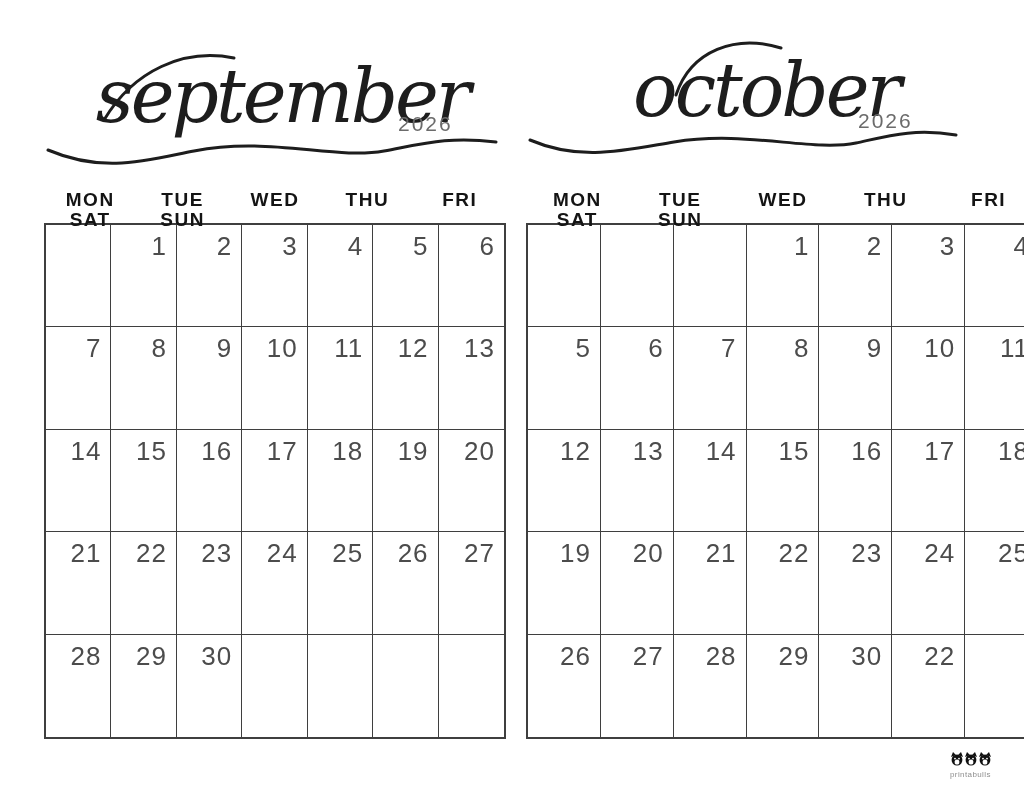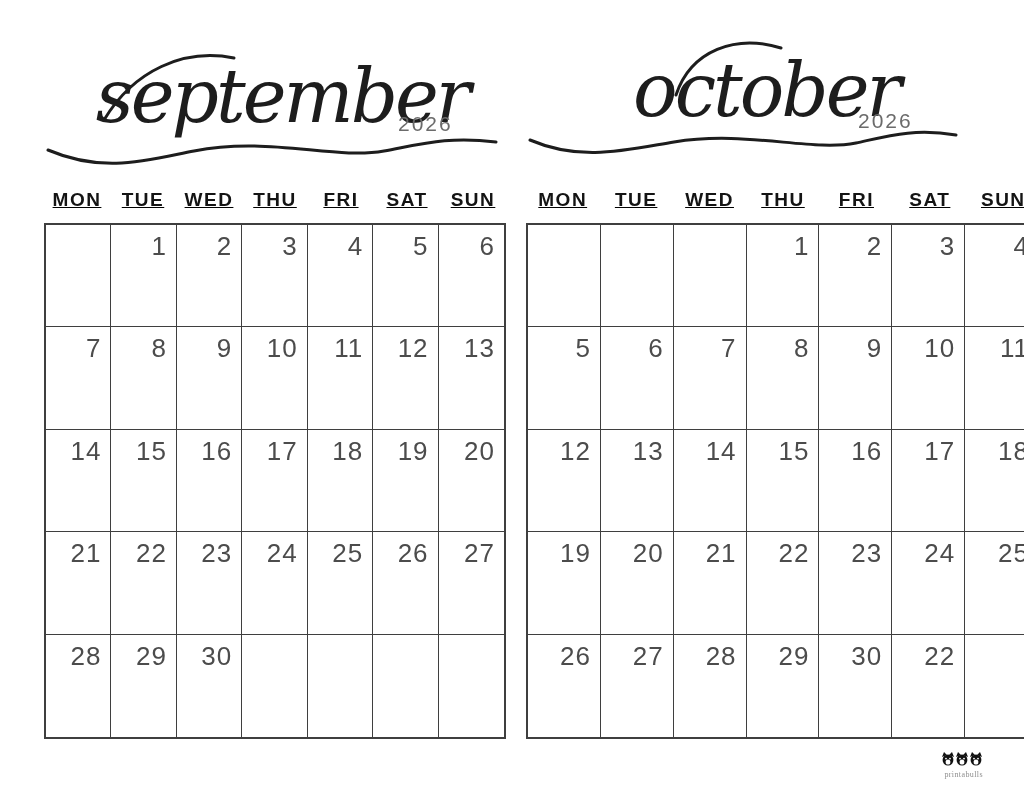--- a/index.html
+++ b/index.html
@@ -47,24 +47,23 @@
   }
   .swash {
     fill: none;
     stroke: #1d1d1d;
     stroke-width: 3;
     stroke-linecap: round;
   }
 
   .dow-row {
     display: grid;
-    grid-template-columns: repeat(7, 1fr);
+    grid-template-columns: repeat(5, 1fr);
     height: 33px;
     align-items: start;
-    text-decoration: underline;
   }
   .dow {
     text-align: center;
     font-size: 19px;
     font-weight: 700;
     letter-spacing: 1.5px;
     color: #141414;
     line-height: 20px;
   }
 
@@ -90,25 +89,24 @@
     text-align: right;
     padding: 6px 9px 0 0;
     font-size: 26px;
     font-weight: 400;
     letter-spacing: 1px;
     color: #4c4c4c;
   }
 
   .logo {
     position: absolute;
-    right: 41px;
+    right: 26px;
     bottom: 12px;
     width: 48px;
-    text-align: right;
-    font-family: Liberation Serif, serif;
+    text-align: left;
   }
   .logo-text {
     font-size: 8px;
     color: #8f8f8f;
     letter-spacing: 0.4px;
     line-height: 9px;
   }
 </style>
 </head>
 <body>

